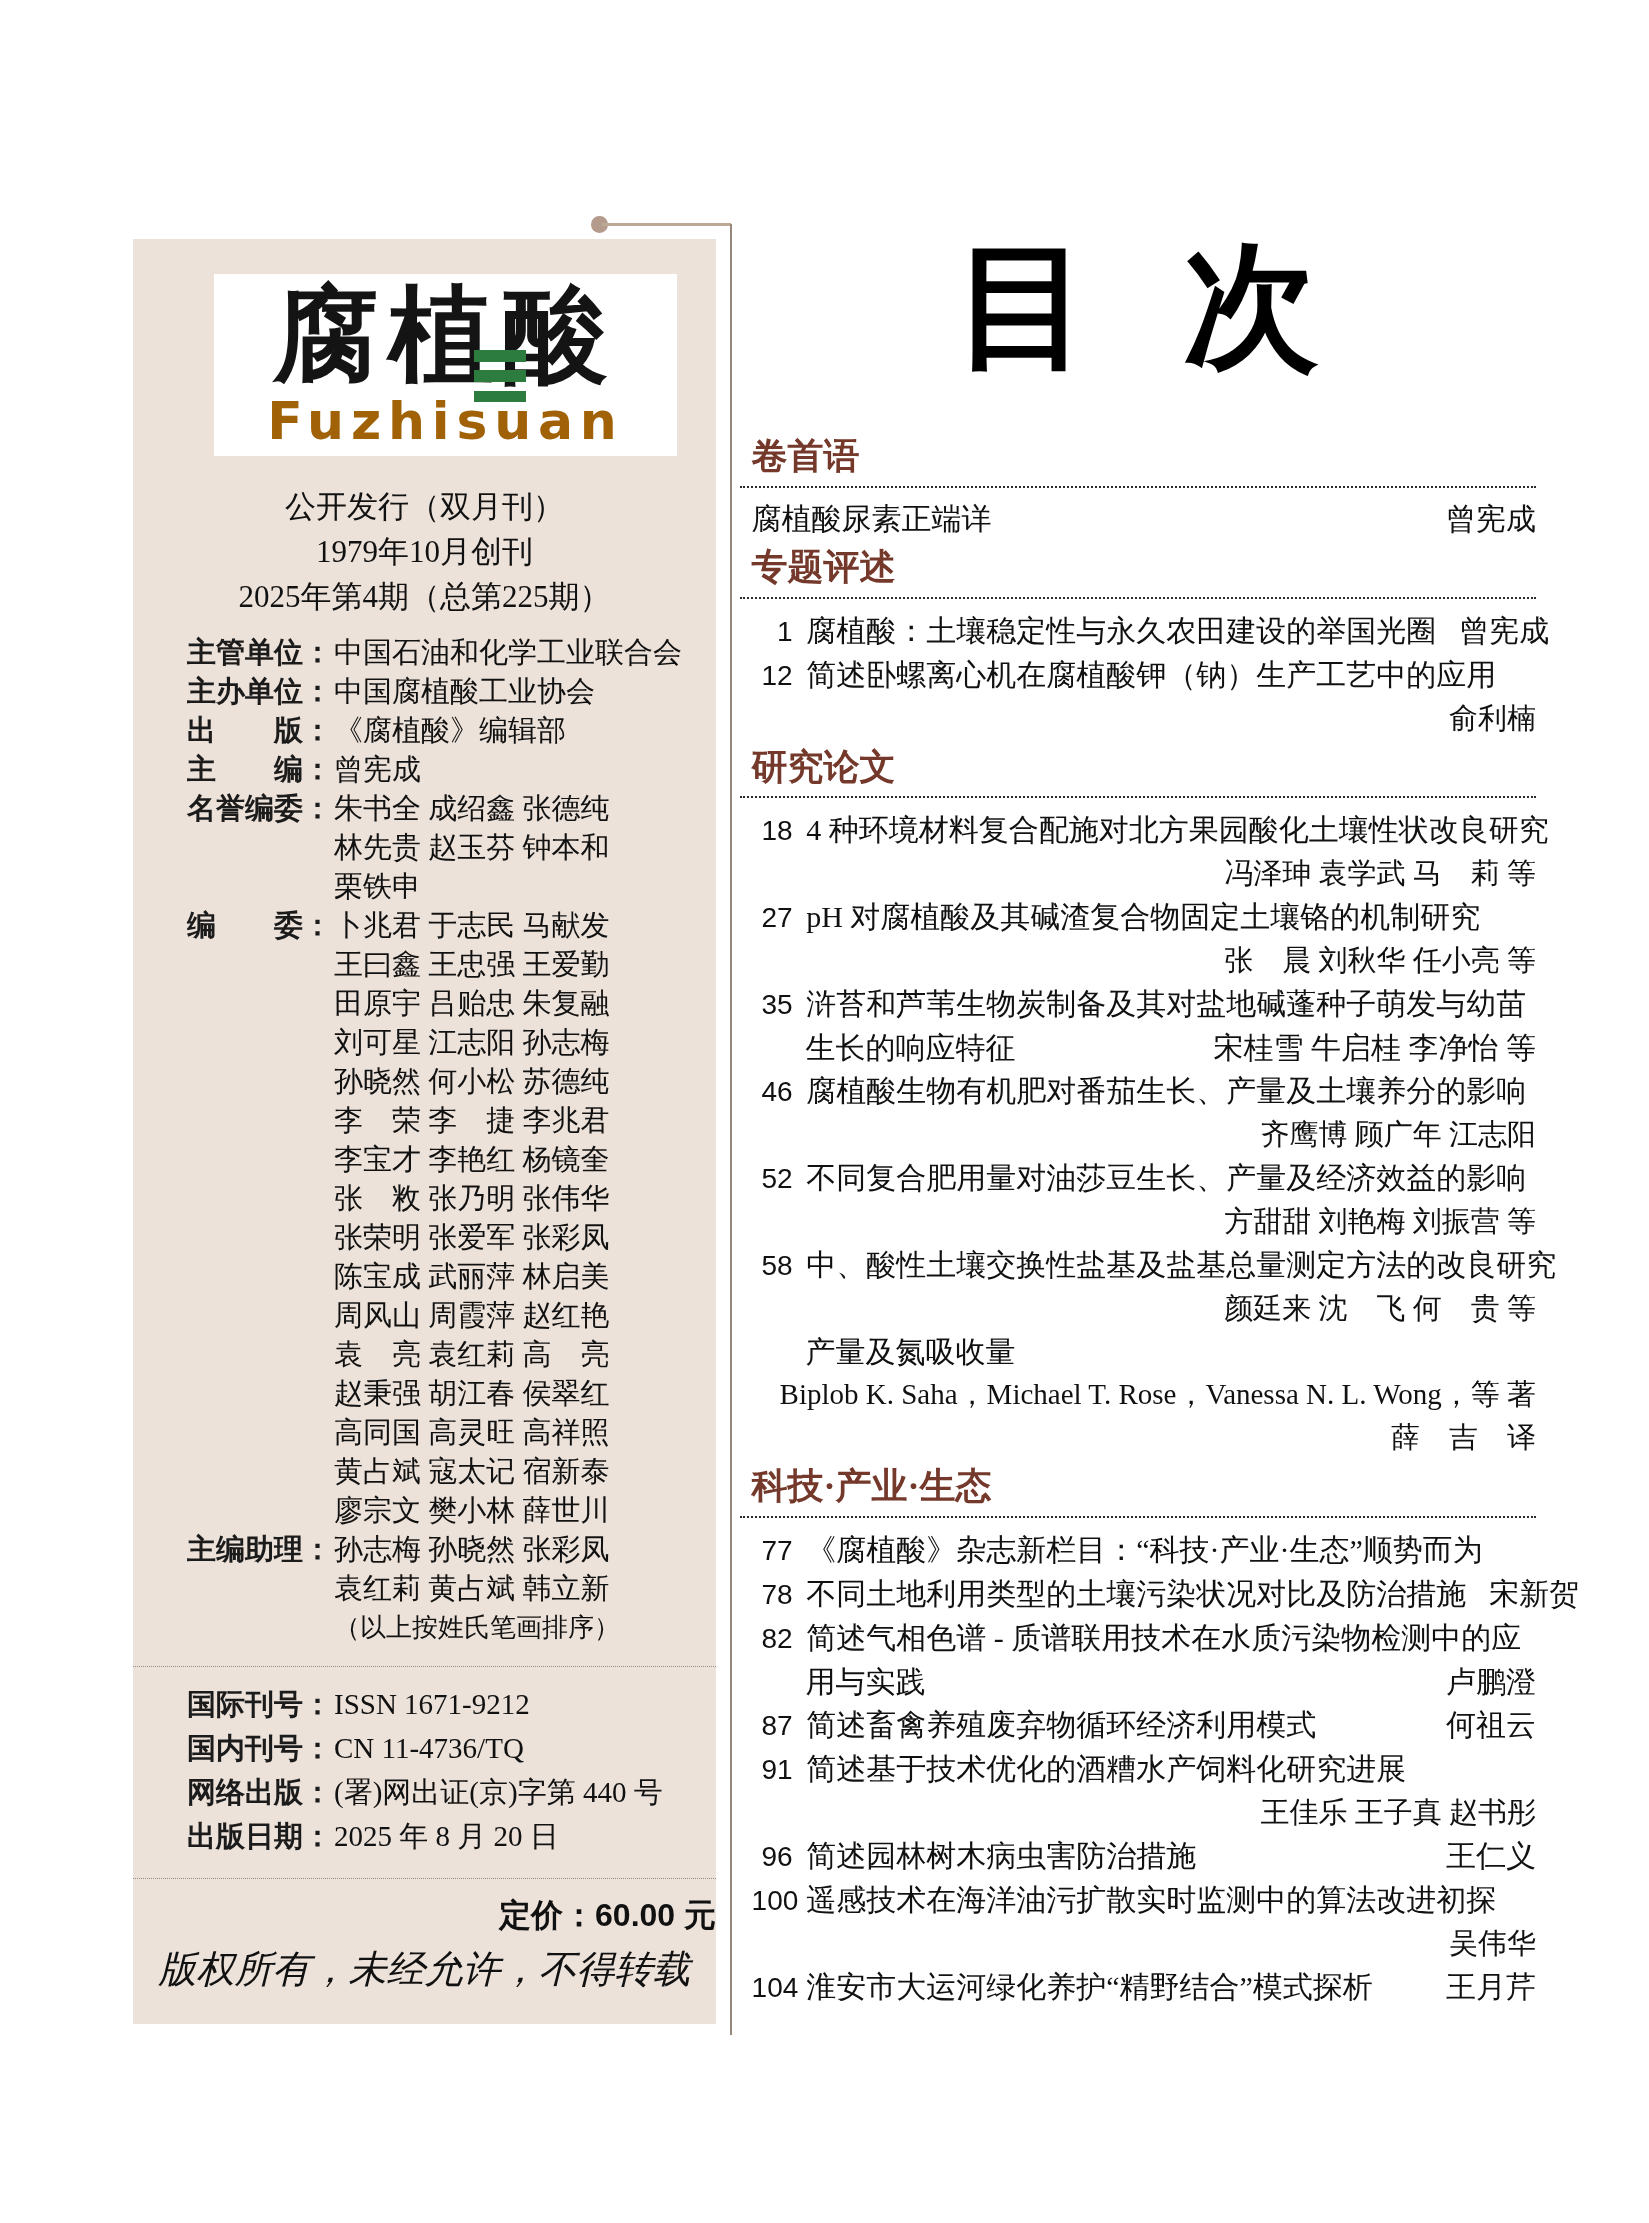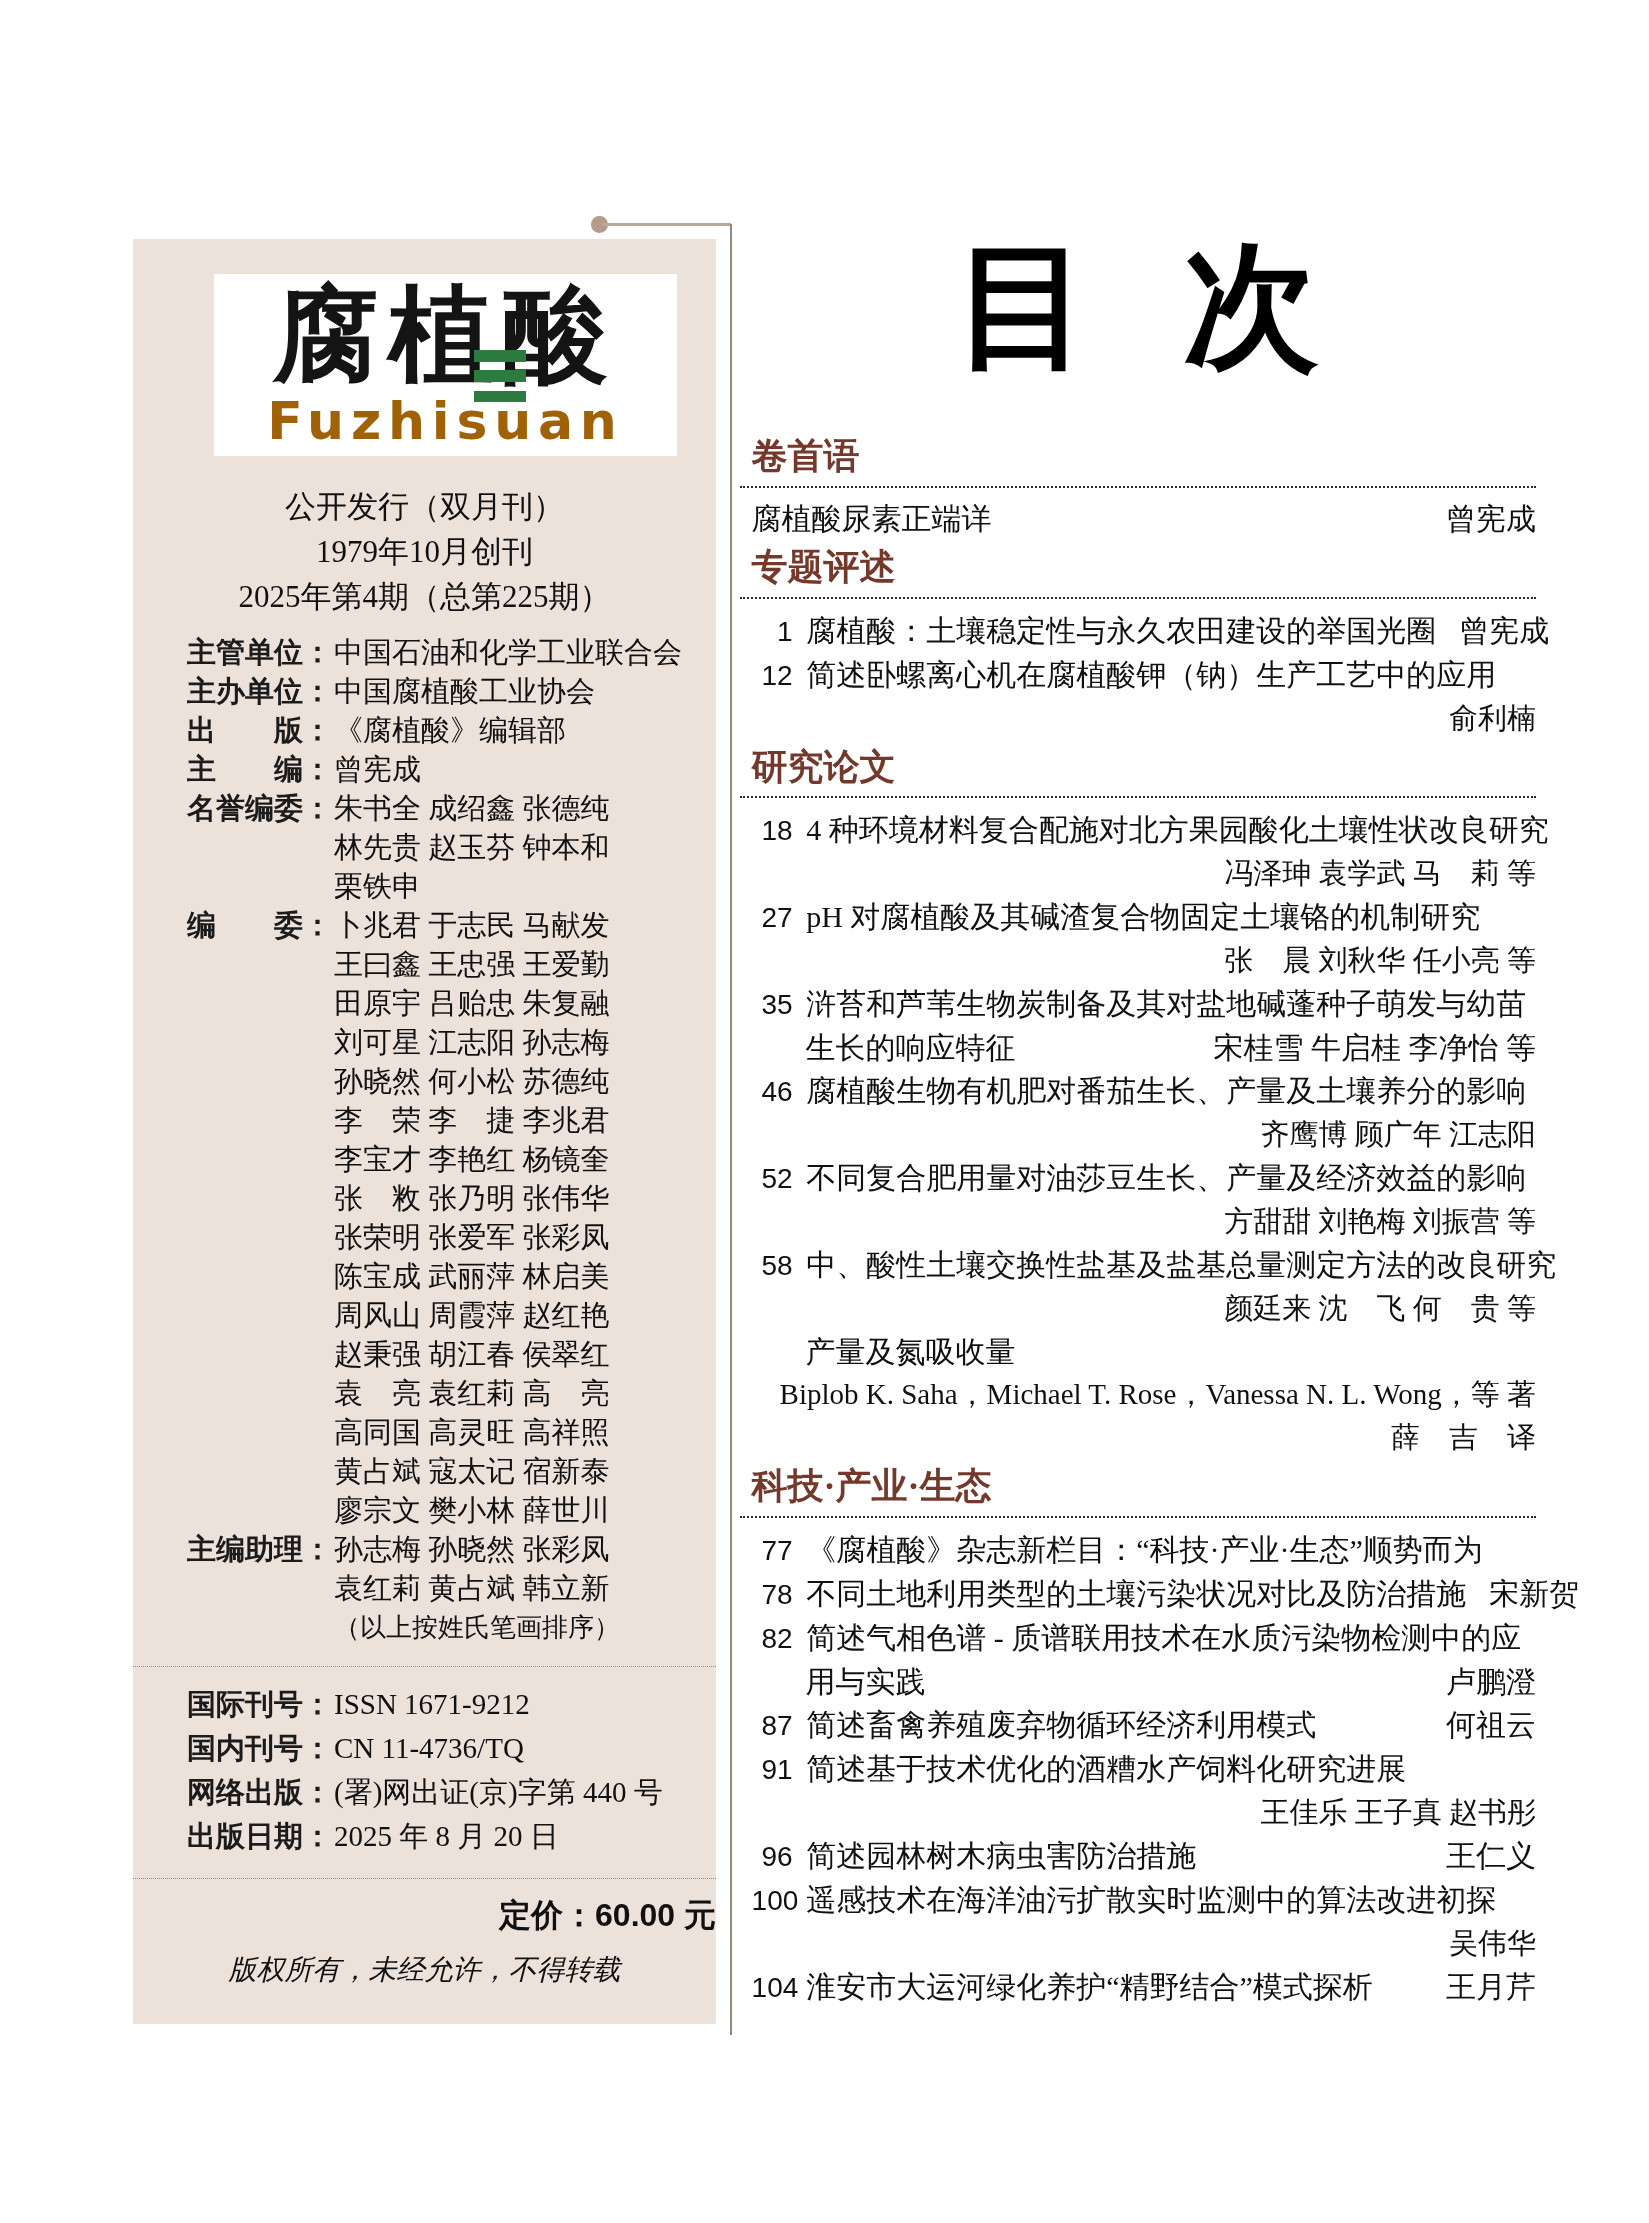--- a/index.html
+++ b/index.html
@@ -29,21 +29,21 @@
   .info-rows { margin-top:13.6px; padding-left:54px; padding-right:0; }
   .info-row { display:flex; font-size:29px; line-height:39px; }
   .info-row .lbl { flex:none; width:147px; font-family:"Liberation Sans", sans-serif;
     font-weight:bold; white-space:pre; color:#1b1b1b; }
   .info-row .val { white-space:pre; }
   .info-row.small .val { font-size:26px; }
   .issn-rows .info-row { line-height:44px; }
   .panel-divider { border-top:1.9px dotted #8f8b86; margin:19.4px 0 15.5px 0; }
   .price { text-align:right; font-size:32px; line-height:43px; margin-top:11.6px;
     font-family:"Liberation Sans", sans-serif; font-weight:bold; white-space:pre; }
-  .copyright { text-align:center; font-size:28px; line-height:41px; margin-top:11.6px;
+  .copyright { text-align:center; font-size:38px; line-height:41px; margin-top:11.6px;
     font-style:italic; white-space:pre; }
 
   
   .toc-title { position:absolute; left:739px; top:233px; width:796px; margin:0;
     display:flex; justify-content:center; gap:92px;
     font-family:"DejaVu Sans", sans-serif; font-weight:900; font-size:136px;
     line-height:146px; color:#000; }
   .toc { position:absolute; left:740px; top:429px; width:796px; }
   .toc-section-header { color:#74392b; font-size:36px; line-height:47px; font-weight:600;
     padding-left:11.6px; margin-top:3.9px; white-space:nowrap; }
@@ -149,25 +149,25 @@
         <div class="info-row">
           <span class="lbl"></span>
           <span class="val">陈宝成 武丽萍 林启美</span>
         </div>
         <div class="info-row">
           <span class="lbl"></span>
           <span class="val">周风山 周霞萍 赵红艳</span>
         </div>
         <div class="info-row">
           <span class="lbl"></span>
+          <span class="val">袁　亮 袁红莉 高　亮</span>
+        </div>
+        <div class="info-row">
+          <span class="lbl"></span>
           <span class="val">赵秉强 胡江春 侯翠红</span>
-        </div>
-        <div class="info-row">
-          <span class="lbl"></span>
-          <span class="val">袁　亮 袁红莉 高　亮</span>
         </div>
         <div class="info-row">
           <span class="lbl"></span>
           <span class="val">高同国 高灵旺 高祥照</span>
         </div>
         <div class="info-row">
           <span class="lbl"></span>
           <span class="val">黄占斌 寇太记 宿新泰</span>
         </div>
         <div class="info-row">

